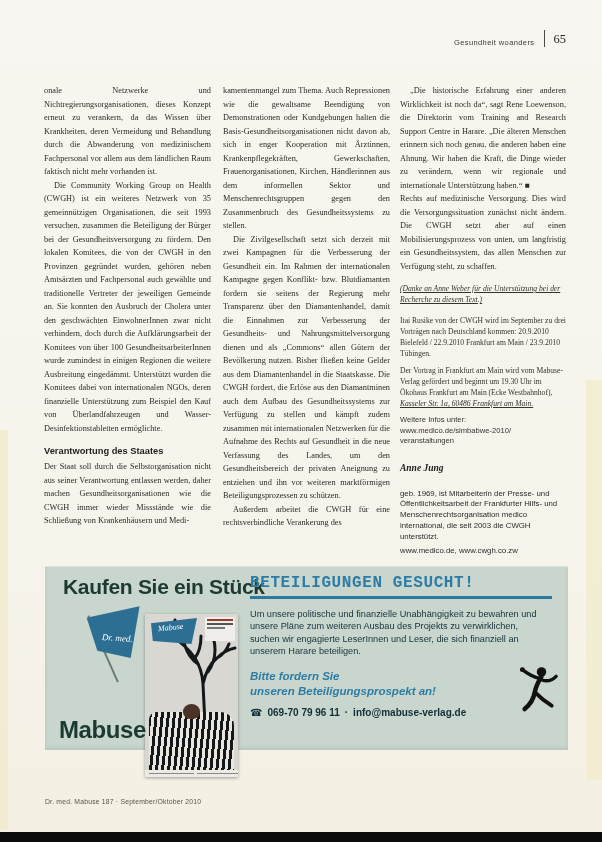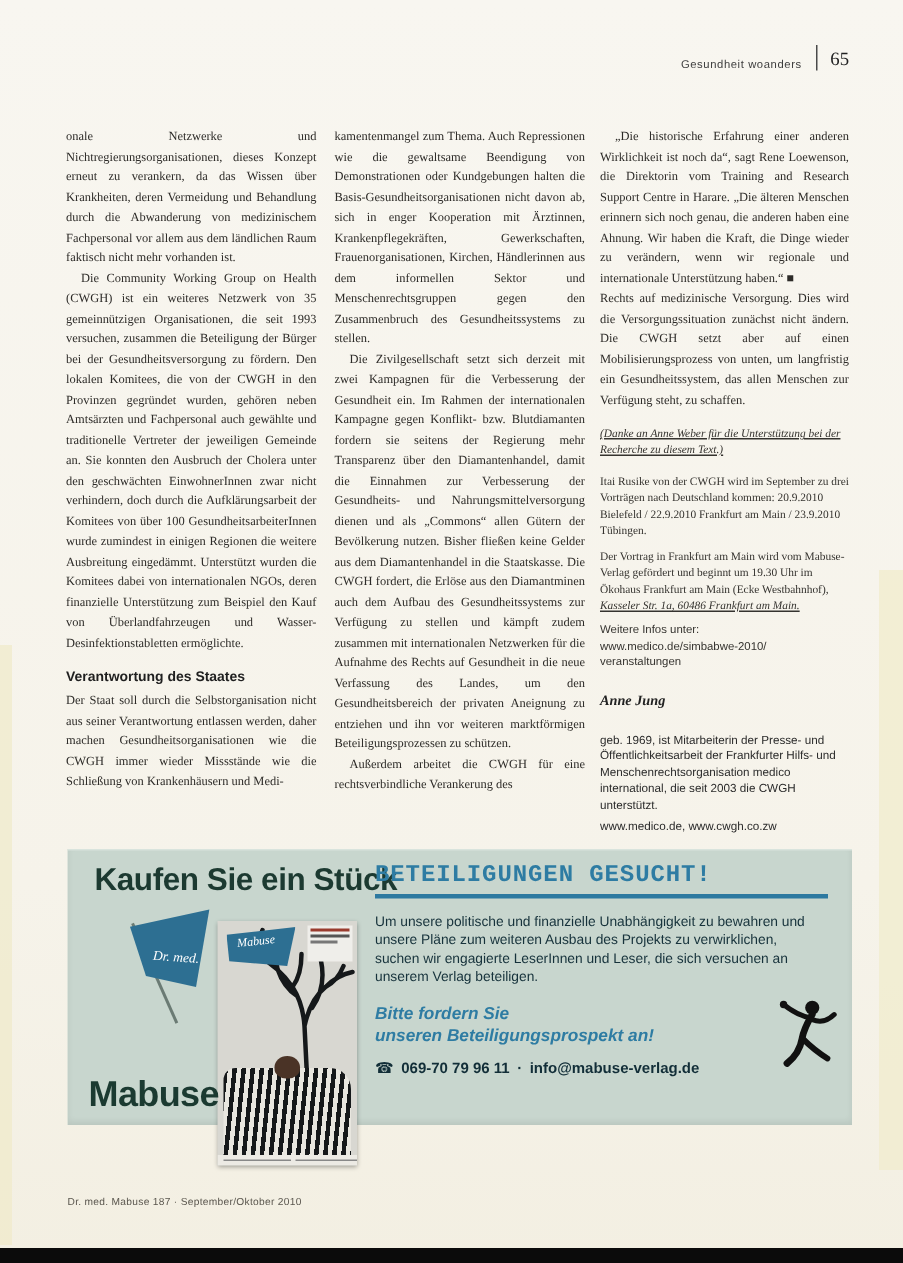--- a/index.html
+++ b/index.html
@@ -128,21 +128,21 @@
       <div class="cover-caption">
           <i></i>
           <i></i>
         </div>
     </div>
 
     <div class="ad-logo">Mabuse</div>
 
     <div class="ad-right">
       <h2 class="ad-headline-right">BETEILIGUNGEN GESUCHT!</h2>
-      <p class="ad-p">Um unsere politische und finanzielle Unabhängigkeit zu bewahren und unsere Pläne zum weiteren Ausbau des Projekts zu verwirklichen, suchen wir engagierte LeserInnen und Leser, die sich versuchen an unserem Verlag beteiligen.</p>
+      <p class="ad-p">Um unsere politische und finanzielle Unabhängigkeit zu bewahren und unsere Pläne zum weiteren Ausbau des Projekts zu verwirklichen, suchen wir engagierte LeserInnen und Leser, die sich finanziell an unserem Harare beteiligen.</p>
       <p class="ad-cta">
         <span>Bitte fordern Sie</span><br>
         <span>unseren Beteiligungsprospekt an!</span>
       </p>
       <div class="ad-contact">
         <span style="font-family:'DejaVu Sans',sans-serif;">☎</span>
         <span>069-70 79 96 11</span>
         <span>·</span>
         <span>info@mabuse-verlag.de</span>
       </div>

